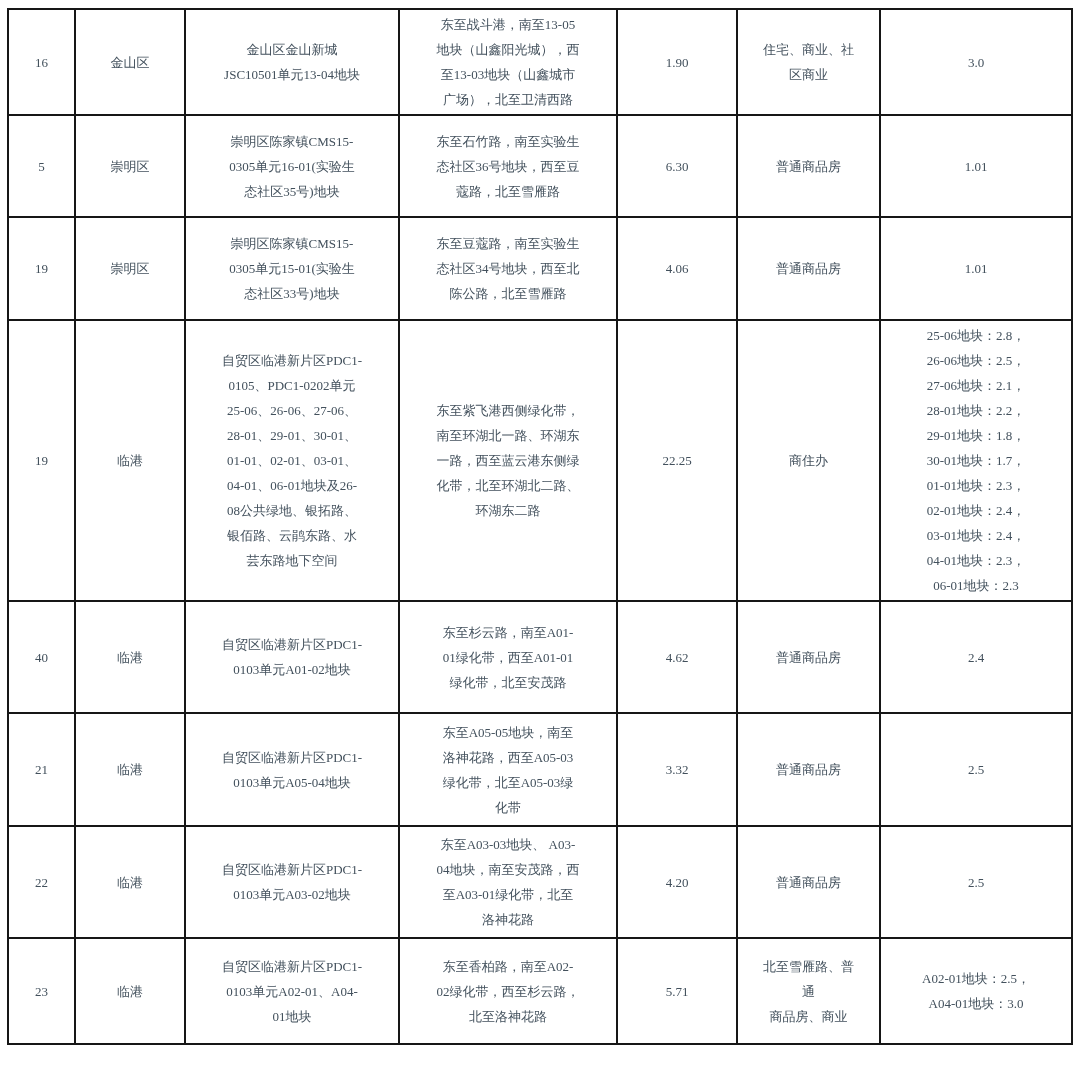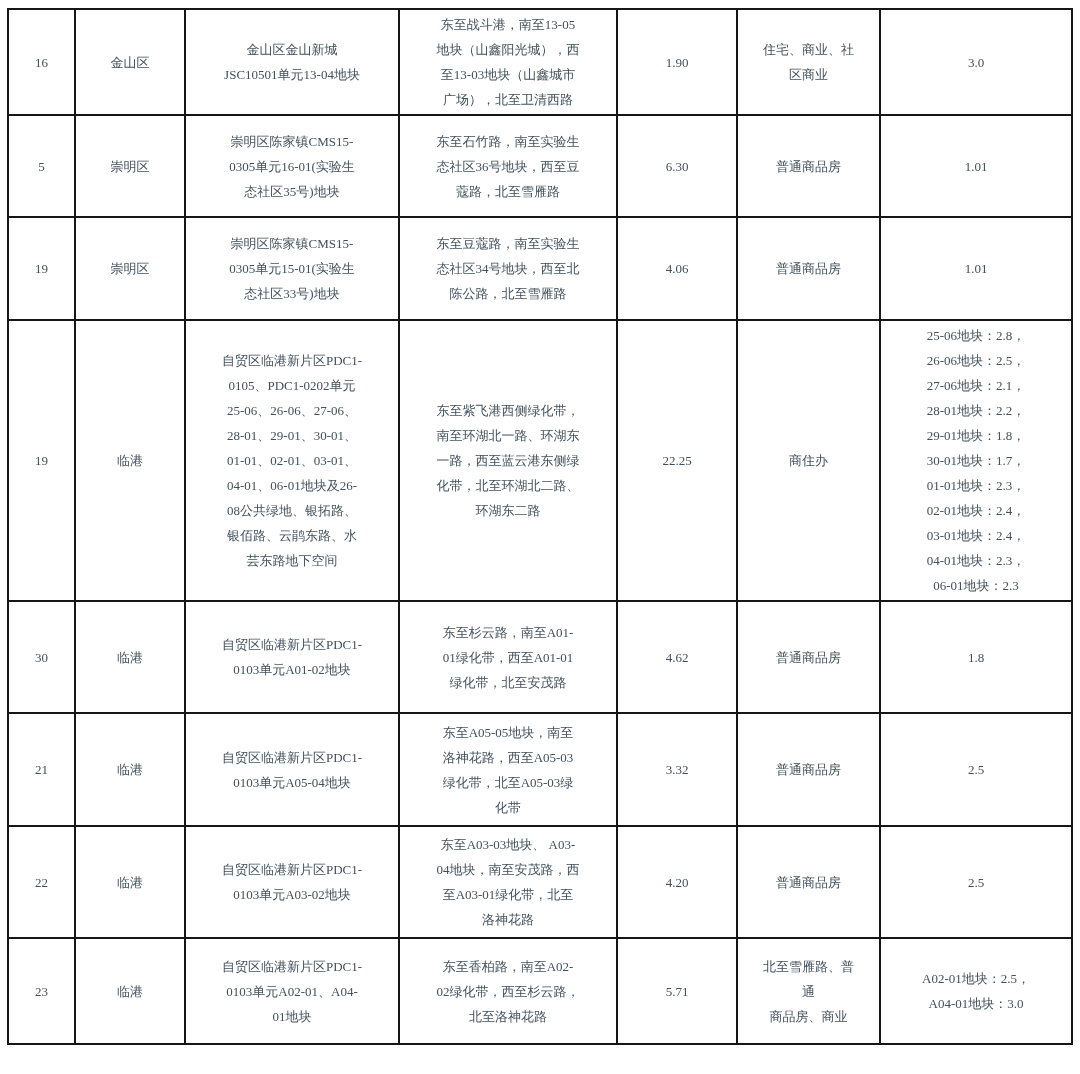--- a/index.html
+++ b/index.html
@@ -133,30 +133,30 @@
 28-01地块：2.2，
 29-01地块：1.8，
 30-01地块：1.7，
 01-01地块：2.3，
 02-01地块：2.4，
 03-01地块：2.4，
 04-01地块：2.3，
 06-01地块：2.3</td>
   </tr>
         <tr>
-    <td>30</td>
+    <td>40</td>
     <td>临港</td>
     <td>自贸区临港新片区PDC1-
 0103单元A01-02地块</td>
     <td>东至杉云路，南至A01-
 01绿化带，西至A01-01
 绿化带，北至安茂路</td>
     <td>4.62</td>
     <td>普通商品房</td>
-    <td>1.8</td>
+    <td>2.4</td>
   </tr>
         <tr>
     <td>21</td>
     <td>临港</td>
     <td>自贸区临港新片区PDC1-
 0103单元A05-04地块</td>
     <td>东至A05-05地块，南至
 洛神花路，西至A05-03
 绿化带，北至A05-03绿
 化带</td>

